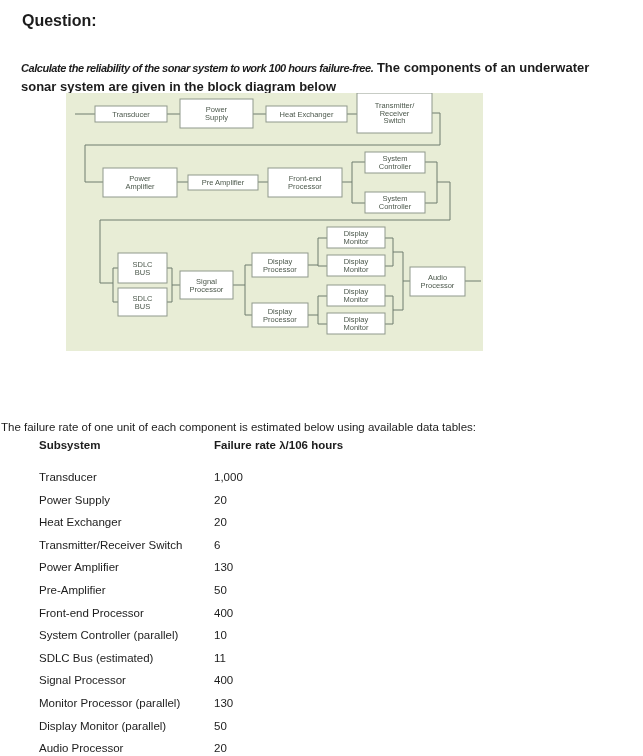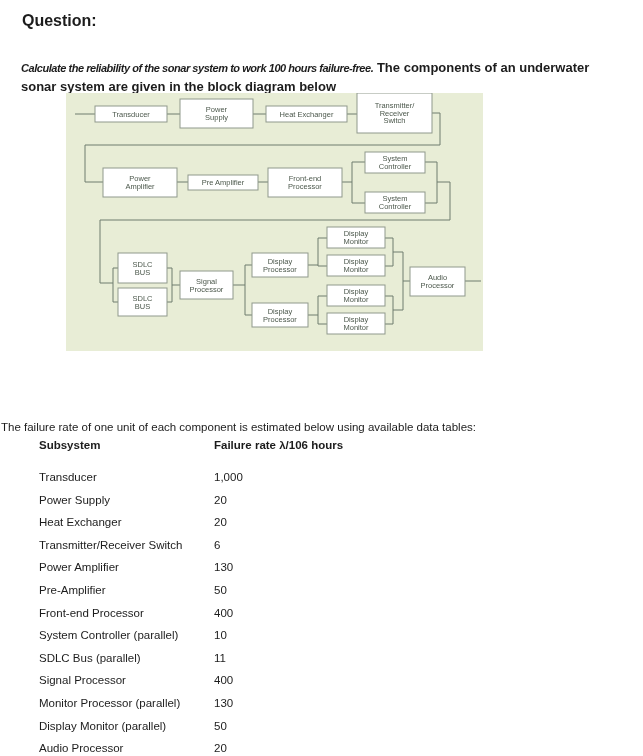--- a/index.html
+++ b/index.html
@@ -188,21 +188,21 @@
       </div>
       <div class="trow">
         <span class="c1">Front-end Processor</span>
         <span class="c2">400</span>
       </div>
       <div class="trow">
         <span class="c1">System Controller (parallel)</span>
         <span class="c2">10</span>
       </div>
       <div class="trow">
-        <span class="c1">SDLC Bus (parallel)</span>
+        <span class="c1">SDLC Bus (estimated)</span>
         <span class="c2">11</span>
       </div>
       <div class="trow">
         <span class="c1">Signal Processor</span>
         <span class="c2">400</span>
       </div>
       <div class="trow">
         <span class="c1">Monitor Processor (parallel)</span>
         <span class="c2">130</span>
       </div>

